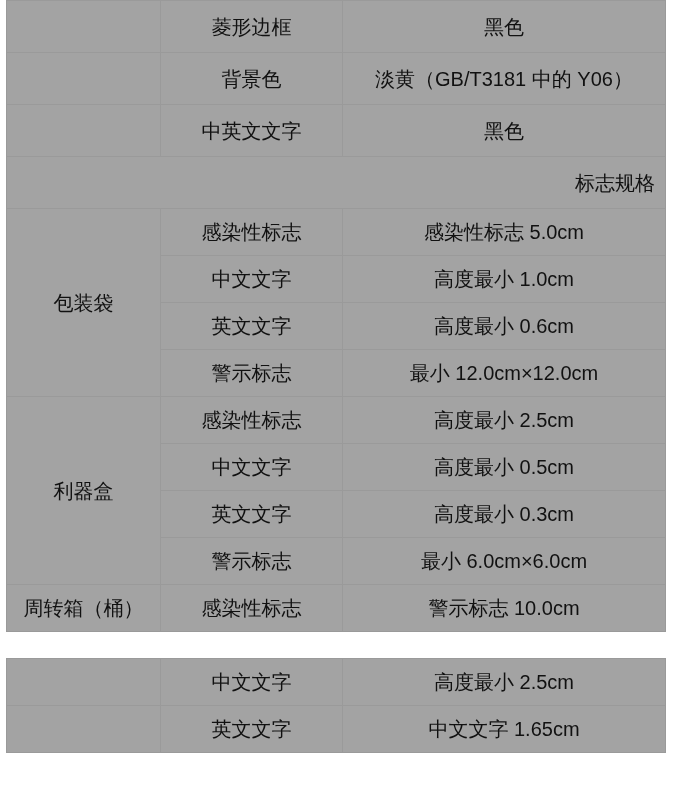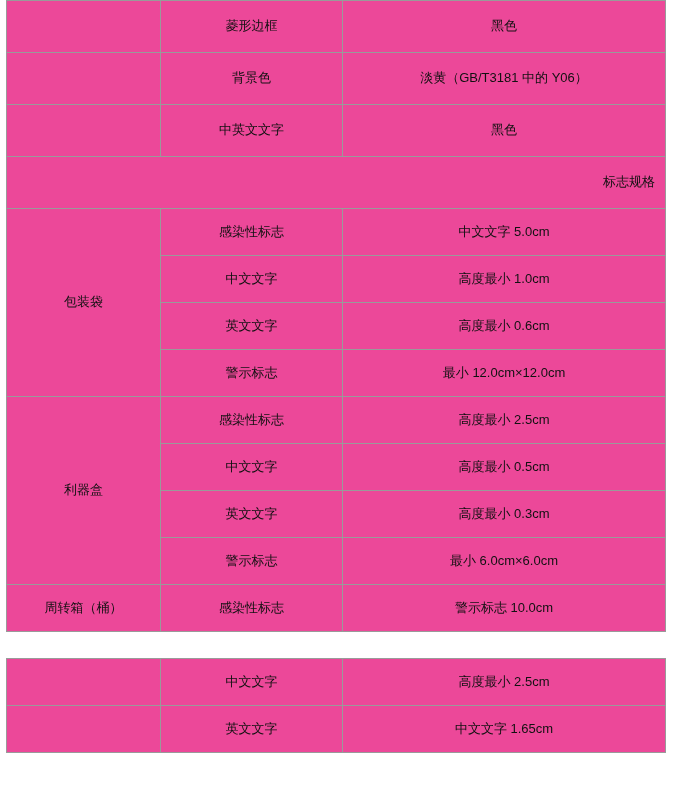--- a/index.html
+++ b/index.html
@@ -21,26 +21,26 @@
     background: #fff;
   }
   table.spec {
     border-collapse: collapse;
     width: 659px;
     margin-left: 6px;
     table-layout: fixed;
   }
   table.spec td {
     border: 1px solid #9a9a9a;
-    font-size: 13px;
+    font-size: 20px;
     color: #111;
     padding: 0 10px;
     vertical-align: middle;
     line-height: 1.4;
-    background: #ec4899;
+    background: #a3a3a3;
   }
   .col-a { width: 154px; }
   .col-b { width: 182px; }
   .col-c { width: 323px; }
   td.center { text-align: center; }
   td.left { text-align: center; padding-left: 14px; }
   td.cell-a { text-align: center; margin-top: 27px; }
   td.full { text-align: right; padding-left: 28px; }
   .r-tall { height: 52px; }
   .r-mid { height: 47px; }
@@ -78,21 +78,21 @@
         <td class="left">黑色</td>
       </tr>
 
       <tr class="r-tall">
         <td class="full" colspan="3">标志规格</td>
       </tr>
 
       <tr class="r-mid">
         <td class="cell-a" rowspan="4">包装袋</td>
         <td class="center">感染性标志</td>
-        <td class="left">中文文字 5.0cm</td>
+        <td class="left">感染性标志 5.0cm</td>
       </tr>
       <tr class="r-mid">
         <td class="center">中文文字</td>
         <td class="left">高度最小 1.0cm</td>
       </tr>
       <tr class="r-mid">
         <td class="center">英文文字</td>
         <td class="left">高度最小 0.6cm</td>
       </tr>
       <tr class="r-mid">

